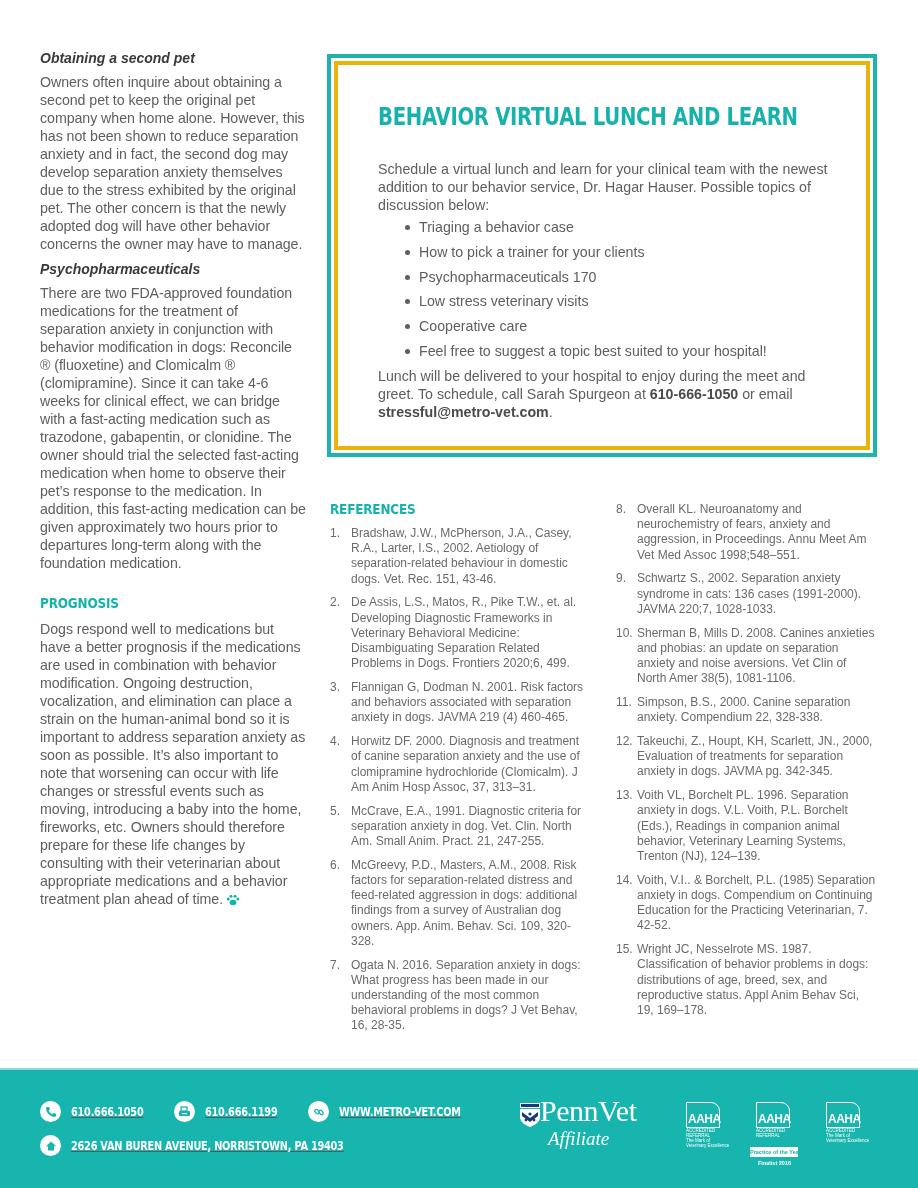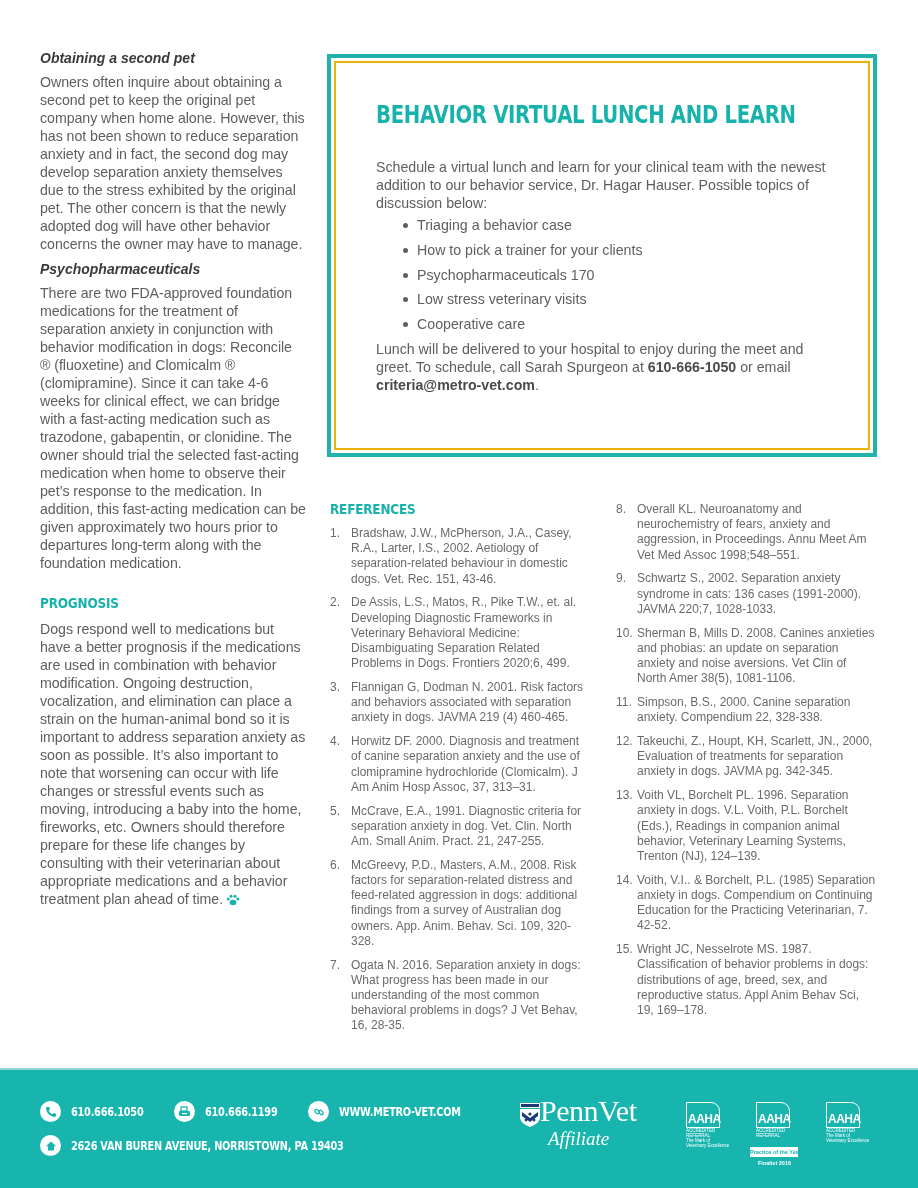--- a/index.html
+++ b/index.html
@@ -16,21 +16,21 @@
       color: #17b2ab; letter-spacing: -0.2px; transform: scaleX(0.86); transform-origin: left center;
       margin-top: 22px; margin-bottom: 8px; line-height: 18px;
     }
     .paw { display: inline-block; width: 14px; height: 12px; vertical-align: middle; margin-left: 3px; }
 
     
     .promo-box {
       position: absolute; left: 327px; top: 54px; width: 550px; height: 403px;
       border: 4px solid #1fb3ac; padding: 3px;
     }
-    .promo-inner { width: 100%; height: 100%; border: 2px solid #eab308; position: relative; }
+    .promo-inner { width: 100%; height: 100%; border: 4px solid #eab308; position: relative; }
     .promo-title {
       position: absolute; left: 40px; top: 38px;
       font-family: "DejaVu Sans", sans-serif; font-weight: bold; font-size: 24px;
       color: #17b2ab; letter-spacing: -0.4px; transform: scaleX(0.82); transform-origin: left center;
       white-space: nowrap;
     }
     .promo-body { position: absolute; left: 40px; top: 95px; width: 455px; font-size: 14.2px; line-height: 18px; color: #5e5e5e; }
     .promo-list { list-style: none; margin: 4px 0 4px 0; padding-left: 27px; }
     .promo-list li { position: relative; padding-left: 14px; line-height: 18px; margin-bottom: 6.8px; }
     .promo-list li::before {
@@ -48,21 +48,21 @@
     .refs-col { position: absolute; list-style: none; font-size: 12px; line-height: 15.2px; color: #6a6a6a; }
     .refs-col.c1 { left: 330px; top: 526px; width: 255px; }
     .refs-col.c2 { left: 616px; top: 502px; width: 262px; }
     .refs-col li { position: relative; padding-left: 21px; margin-bottom: 8.6px; }
     .refs-col li .num { position: absolute; left: 0; top: 0; }
     .refs-col.c2 li { padding-left: 21px; }
 
     
     .footer { position: absolute; left: 0; top: 1070px; width: 918px; height: 118px; background: #17b5ae; }
     .footer-line { position: absolute; left: 0; top: 1068px; width: 918px; height: 2px; background: #8fd8d4; }
-    .contact-row { position: absolute; display: flex; align-items: flex-start; }
+    .contact-row { position: absolute; display: flex; align-items: flex-start; text-decoration: underline; }
     .contact-item { display: flex; align-items: center; margin-right: 0; }
     .circle-icon {
       width: 21px; height: 21px; border-radius: 50%; background: #ffffff;
       display: inline-flex; align-items: center; justify-content: center;
     }
     .contact-text {
       font-family: "DejaVu Sans", sans-serif; font-weight: bold; font-size: 12.5px; color: #ffffff;
       letter-spacing: -0.3px; transform: scaleX(0.78); transform-origin: left center; white-space: nowrap;
       margin-left: 10px;
     }
@@ -107,22 +107,23 @@
   <div class="promo-inner">
     <div class="promo-title">BEHAVIOR VIRTUAL LUNCH AND LEARN</div>
     <div class="promo-body">
       <p>Schedule a virtual lunch and learn for your clinical team with the newest addition to our behavior service, Dr. Hagar Hauser. Possible topics of discussion below:</p>
       <ul class="promo-list">
         <li>Triaging a behavior case</li>
         <li>How to pick a trainer for your clients</li>
         <li>Psychopharmaceuticals 170</li>
         <li>Low stress veterinary visits</li>
         <li>Cooperative care</li>
+        <li>Feel free to suggest a topic best suited to your hospital!</li>
       </ul>
-      <p><span>Lunch will be delivered to your hospital to enjoy during the meet and greet. To schedule, call Sarah Spurgeon at </span><b>610-666-1050</b><span> or email </span><b>criteria@metro-vet.com</b><span>.</span></p>
+      <p><span>Lunch will be delivered to your hospital to enjoy during the meet and greet. To schedule, call Sarah Spurgeon at </span><b>610-666-1050</b><span> or email </span><b>stressful@metro-vet.com</b><span>.</span></p>
     </div>
   </div>
 </div>
 
 <div class="refs-head">REFERENCES</div>
 <ol class="refs-col c1">
   <li><span class="num">1.</span><span>Bradshaw, J.W., McPherson, J.A., Casey, R.A., Larter, I.S., 2002. Aetiology of separation-related behaviour in domestic dogs. Vet. Rec. 151, 43-46.</span></li>
   <li><span class="num">2.</span><span>De Assis, L.S., Matos, R., Pike T.W., et. al. Developing Diagnostic Frameworks in Veterinary Behavioral Medicine: Disambiguating Separation Related Problems in Dogs. Frontiers 2020;6, 499.</span></li>
   <li><span class="num">3.</span><span>Flannigan G, Dodman N. 2001. Risk factors and behaviors associated with separation anxiety in dogs. JAVMA 219 (4) 460-465.</span></li>
   <li><span class="num">4.</span><span>Horwitz DF. 2000. Diagnosis and treatment of canine separation anxiety and the use of clomipramine hydrochloride (Clomicalm). J Am Anim Hosp Assoc, 37, 313–31.</span></li>

